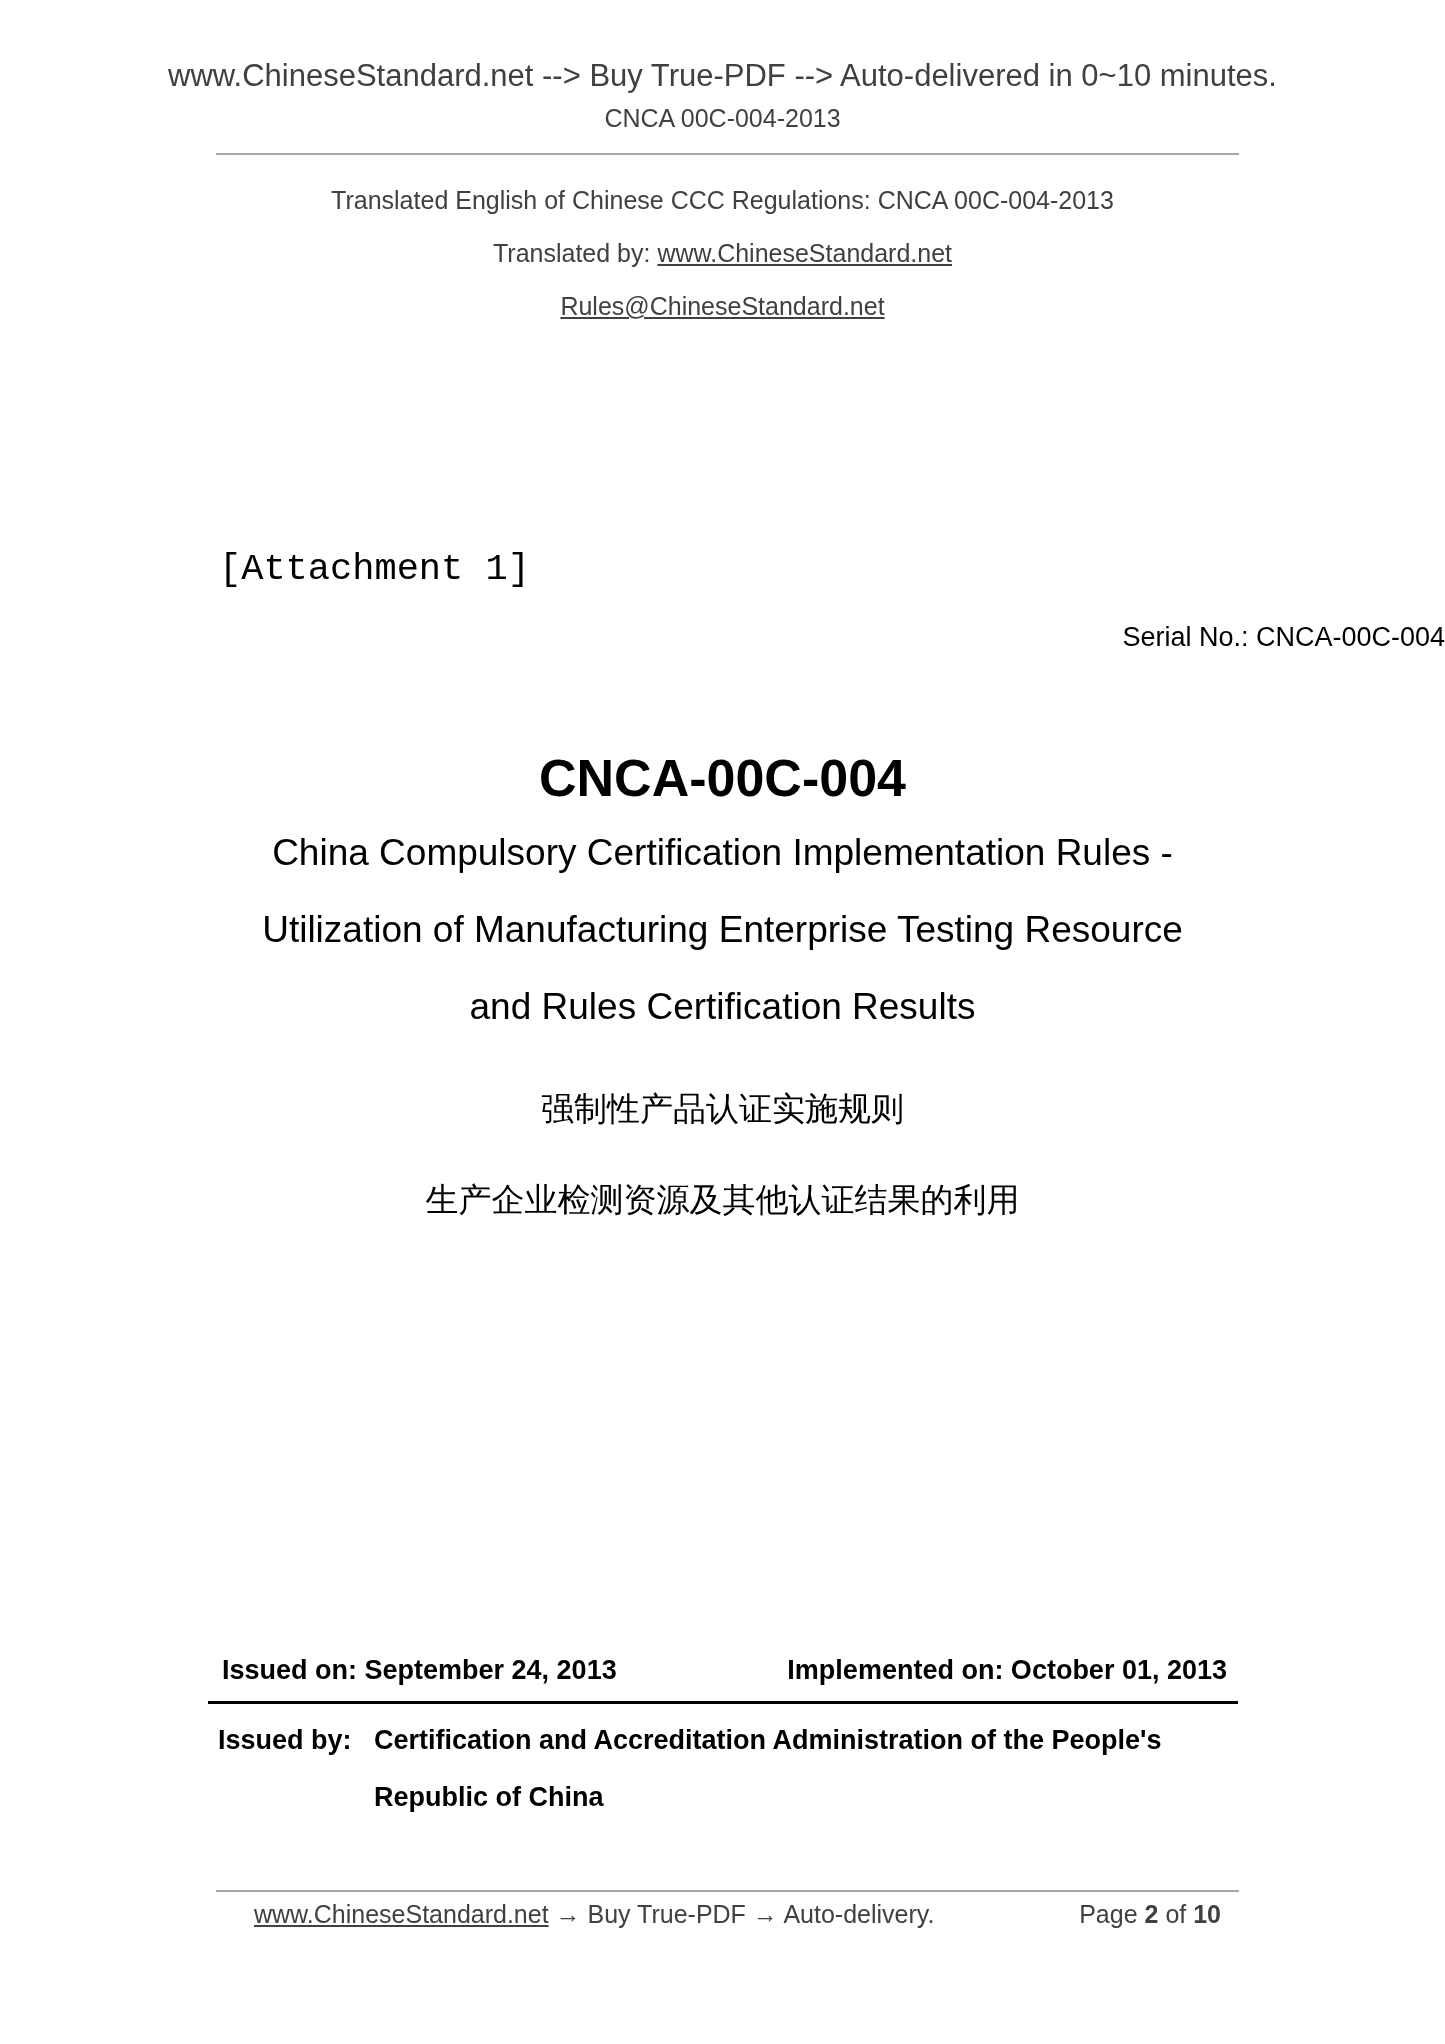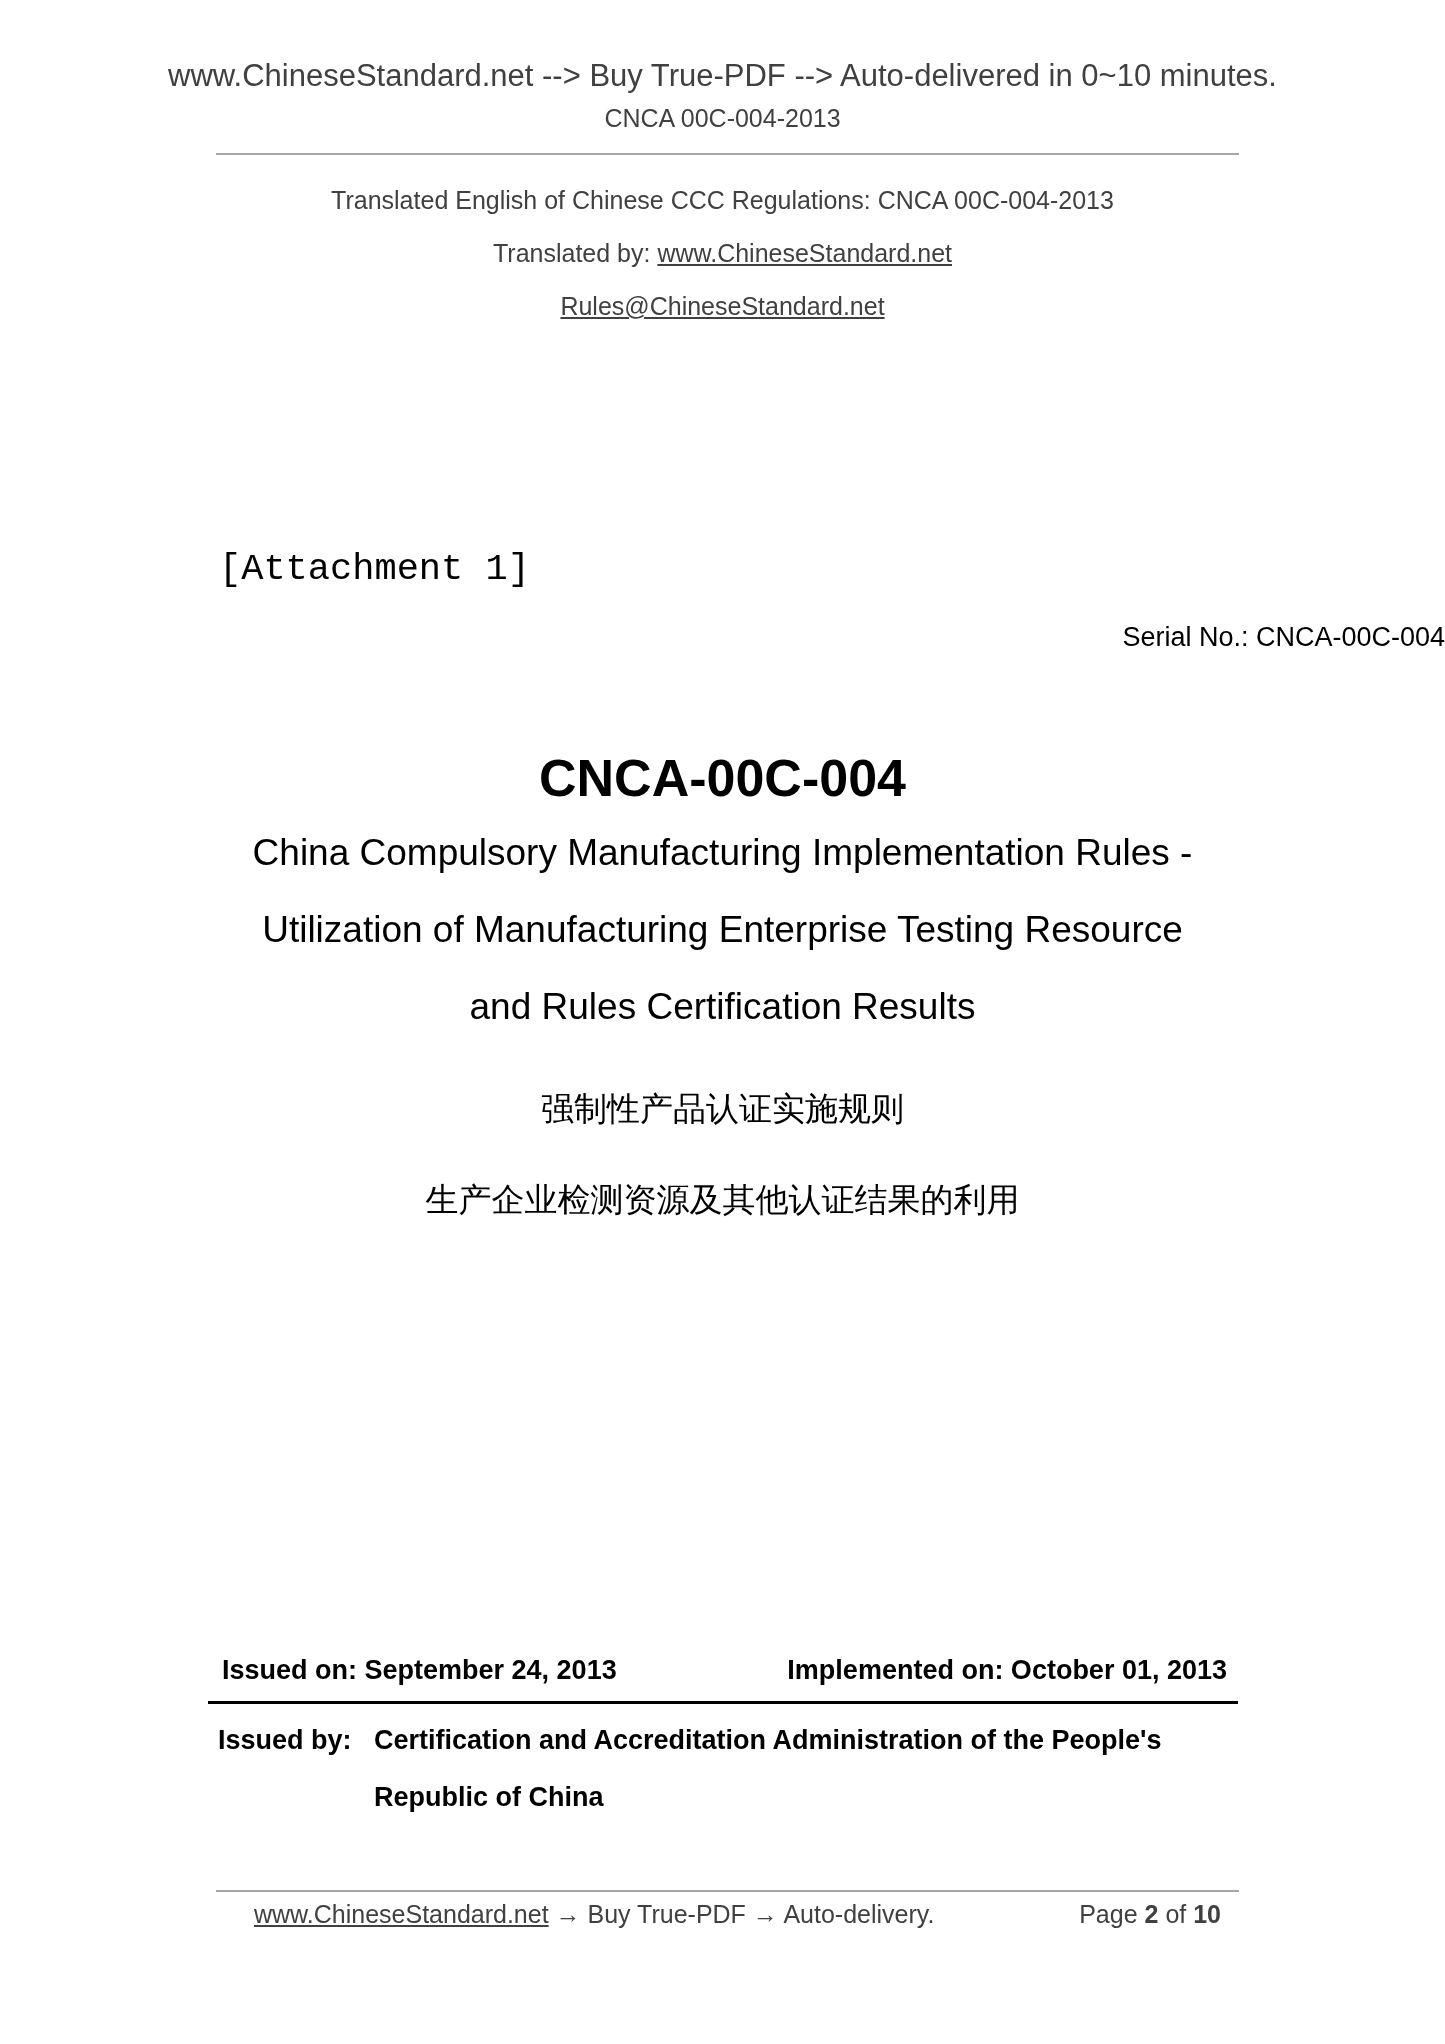--- a/index.html
+++ b/index.html
@@ -51,21 +51,21 @@
 <div class="abs center sub sub2">
   <span>Translated by: </span><a class="link">www.ChineseStandard.net</a>
 </div>
 <div class="abs center sub sub3">
   <a class="link">Rules@ChineseStandard.net</a>
 </div>
 
 <div class="abs attach">[Attachment 1]</div>
 <div class="abs center serial">Serial No.: CNCA-00C-004</div>
 <div class="abs center code-title">CNCA-00C-004</div>
-<div class="abs center title-line tl1">China Compulsory Manufacturing Implementation Rules -</div>
+<div class="abs center title-line tl1">China Compulsory Certification Implementation Rules -</div>
 <div class="abs center title-line tl2">Utilization of Manufacturing Enterprise Testing Resource</div>
 <div class="abs center title-line tl3">and Rules Certification Results</div>
 <div class="abs center cn cn1">强制性产品认证实施规则</div>
 <div class="abs center cn cn2">生产企业检测资源及其他认证结果的利用</div>
 
 <div class="abs dates issued-on">Issued on: September 24, 2013</div>
 <div class="abs dates implemented-on">Implemented on: October 01, 2013</div>
 <div class="abs hr-dates"></div>
 <div class="abs issued-by">
   <span class="lbl">Issued by:</span><span>Certification and Accreditation Administration of the People's</span>

